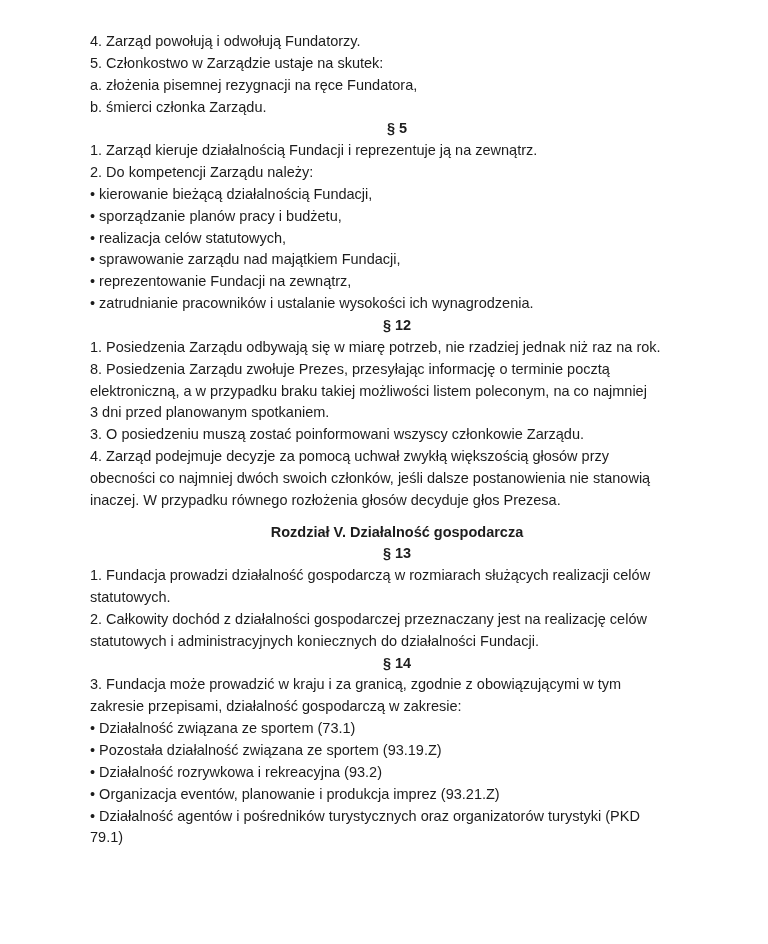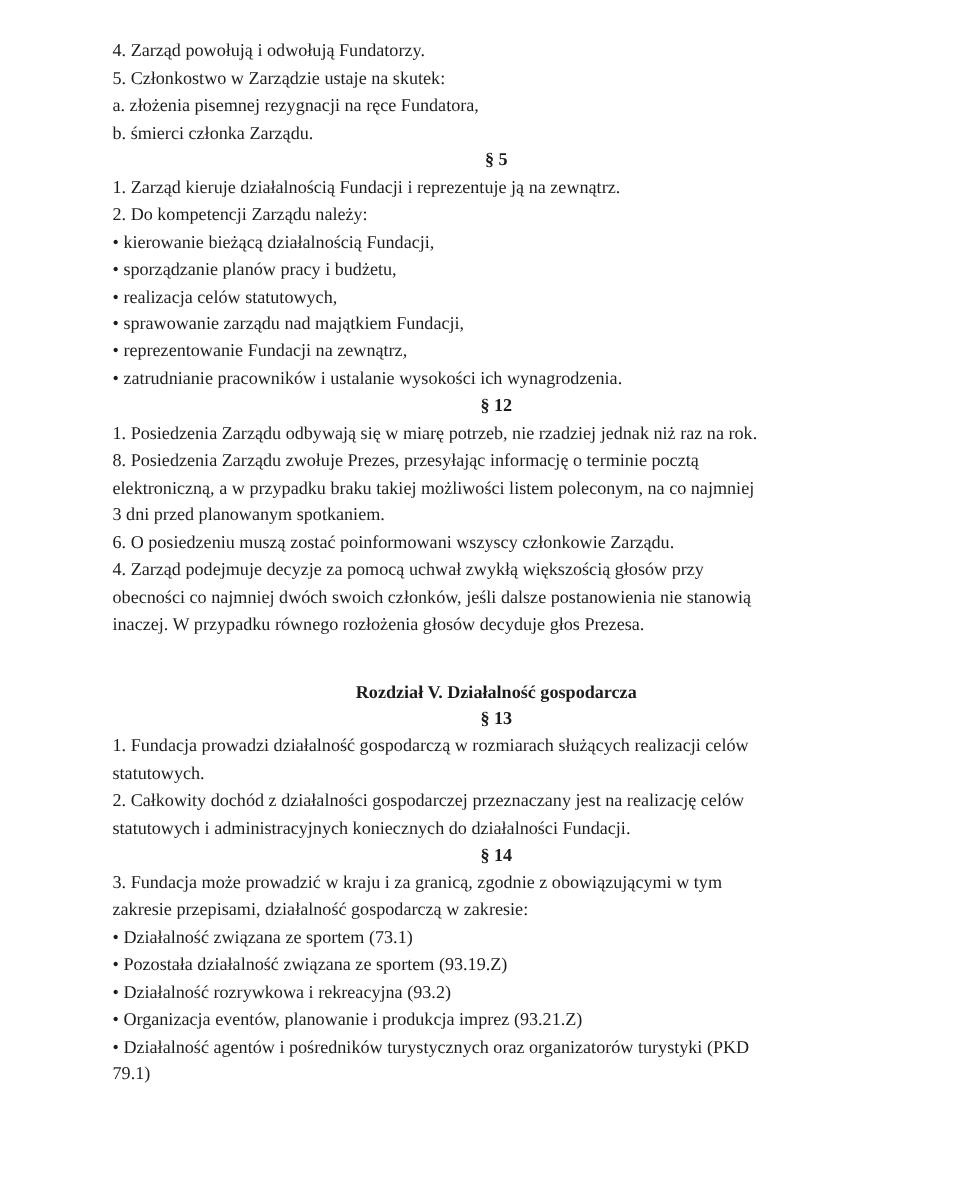--- a/index.html
+++ b/index.html
@@ -11,40 +11,40 @@
     width: 768px;
     height: 944px;
     overflow: hidden;
   }
   .page {
     box-sizing: border-box;
     width: 768px;
     height: 932px;
     padding: 31px 64px 0 90px;
     background: #ffffff;
-    font-family: Liberation Serif, serif;
+    font-family: Liberation Sans, sans-serif;
     font-size: 14.5px;
     line-height: 21.85px;
     color: #1c1c1c;
   }
   .doc p {
     margin: 0;
     padding: 0;
     white-space: pre;          
     text-align: left;
   }
   .doc p.heading {
     font-weight: 700;
     text-align: center;
     white-space: pre;
   }
   .doc p.chapter {
     font-weight: 700;
     text-align: center;
-    margin-top: 32px;       
+    margin-top: 10px;       
     white-space: pre;
   }
 </style>
 </head>
 <body>
 
 <div class="page">
   <div class="doc">
       <p class="paragraph">4. Zarząd powołują i odwołują Fundatorzy.</p>
       <p class="paragraph">5. Członkostwo w Zarządzie ustaje na skutek:</p>
@@ -57,21 +57,21 @@
       <p class="bullet">• sporządzanie planów pracy i budżetu,</p>
       <p class="bullet">• realizacja celów statutowych,</p>
       <p class="bullet">• sprawowanie zarządu nad majątkiem Fundacji,</p>
       <p class="bullet">• reprezentowanie Fundacji na zewnątrz,</p>
       <p class="bullet">• zatrudnianie pracowników i ustalanie wysokości ich wynagrodzenia.</p>
       <p class="heading">§ 12</p>
       <p class="paragraph">1. Posiedzenia Zarządu odbywają się w miarę potrzeb, nie rzadziej jednak niż raz na rok.</p>
       <p class="paragraph">8. Posiedzenia Zarządu zwołuje Prezes, przesyłając informację o terminie pocztą
 elektroniczną, a w przypadku braku takiej możliwości listem poleconym, na co najmniej
 3 dni przed planowanym spotkaniem.</p>
-      <p class="paragraph">6. O posiedzeniu muszą zostać poinformowani wszyscy członkowie Zarządu.</p>
+      <p class="paragraph">3. O posiedzeniu muszą zostać poinformowani wszyscy członkowie Zarządu.</p>
       <p class="paragraph">4. Zarząd podejmuje decyzje za pomocą uchwał zwykłą większością głosów przy
 obecności co najmniej dwóch swoich członków, jeśli dalsze postanowienia nie stanowią
 inaczej. W przypadku równego rozłożenia głosów decyduje głos Prezesa.</p>
       <p class="chapter">Rozdział V. Działalność gospodarcza</p>
       <p class="heading">§ 13</p>
       <p class="paragraph">1. Fundacja prowadzi działalność gospodarczą w rozmiarach służących realizacji celów
 statutowych.</p>
       <p class="paragraph">2. Całkowity dochód z działalności gospodarczej przeznaczany jest na realizację celów
 statutowych i administracyjnych koniecznych do działalności Fundacji.</p>
       <p class="heading">§ 14</p>

